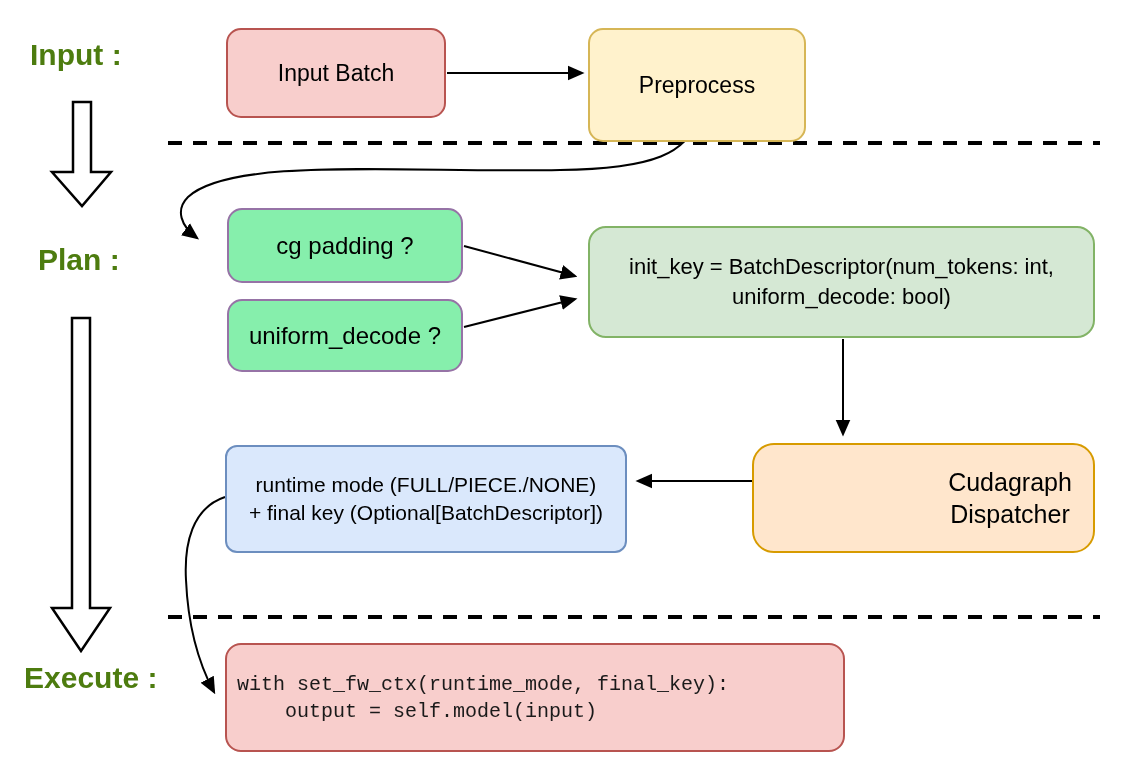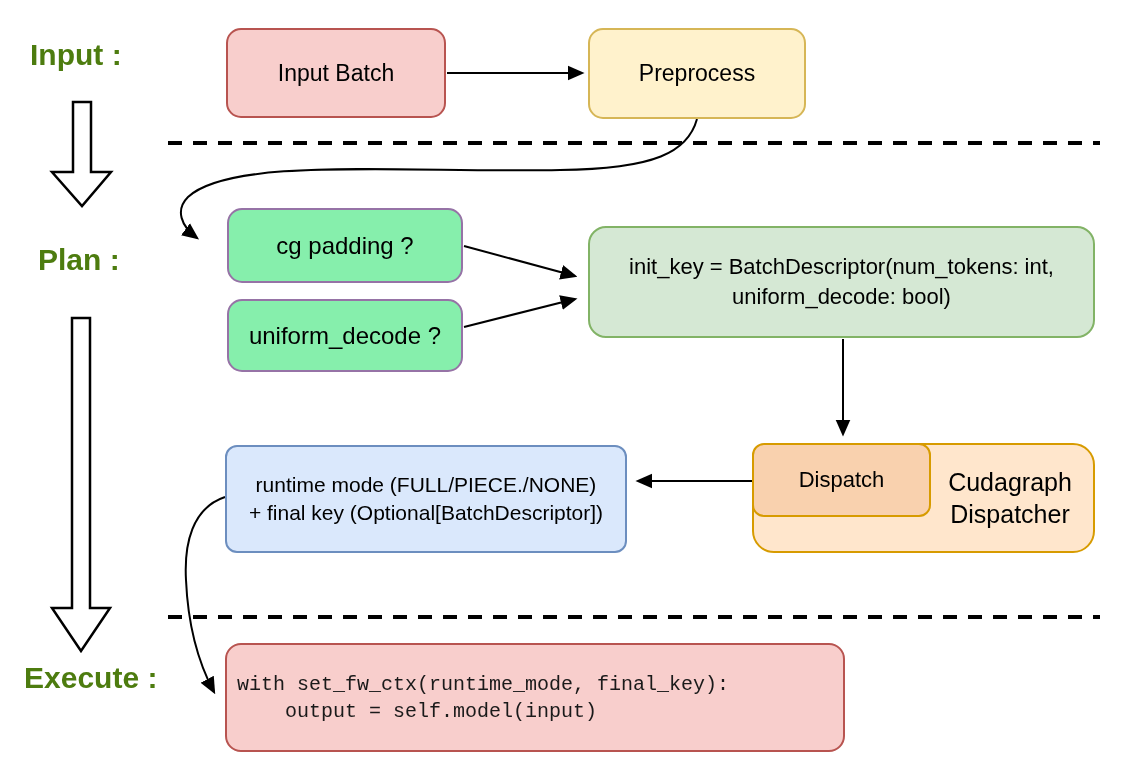--- a/index.html
+++ b/index.html
@@ -30,21 +30,21 @@
   .node span{display:block;}
   .n-red   {background:#f8cecc;border-color:#b85450;}
   .n-yellow{background:#fff2cc;border-color:#d6b656;}
   .n-purple{background:#86efac;border-color:#9673a6;}
   .n-green {background:#d5e8d4;border-color:#82b366;}
   .n-blue  {background:#dae8fc;border-color:#6c8ebf;}
   .n-orange-outer{background:#ffe6cc;border-color:#d79b00;}
   .n-orange-inner{background:#f9d1ae;border-color:#d79b00;}
 
   #input-batch   {left:226px;top:28px; width:220px;height:90px; font-size:23px;}
-  #preprocess    {left:588px;top:28px; width:218px;height:91px; font-size:23px;}
+  #preprocess    {left:588px;top:28px; width:218px;height:114px; font-size:23px;}
   #cg-padding    {left:227px;top:208px;width:236px;height:75px; font-size:24px;}
   #uniform-decode{left:227px;top:299px;width:236px;height:73px; font-size:24px;}
   #init-key      {left:588px;top:226px;width:507px;height:112px;font-size:22px;line-height:30px;border-radius:18px;text-align:center;}
   #runtime-mode  {left:225px;top:445px;width:402px;height:108px;font-size:21px;line-height:28px;border-radius:12px;}
   #cudagraph-dispatcher{left:752px;top:443px;width:343px;height:110px;border-radius:22px;
     flex-direction:row;justify-content:flex-end;}
   #cudagraph-dispatcher .outer-label{
     width:162px;margin-right:2px;font-size:25px;line-height:32px;text-align:center;}
   #dispatch      {left:752px;top:443px;width:179px;height:74px; font-size:22px;border-radius:12px;z-index:3;}
   #execute-code  {left:225px;top:643px;width:620px;height:109px;
@@ -114,22 +114,19 @@
     <span>+ final key (Optional[BatchDescriptor])</span>
   </div>
 
   <div class="node n-orange-outer" id="cudagraph-dispatcher">
     <div class="outer-label">
       <span>Cudagraph</span>
       <span>Dispatcher</span>
     </div>
   </div>
 
-  <div class="node n-orange-inner" id="dispatch">
-    <span>Dispatch</span>
-  </div>
 
   <div class="node n-red" id="execute-code">
     <span>with set_fw_ctx(runtime_mode, final_key):</span>
     <span>    output = self.model(input)</span>
   </div>
 
 </div>
 
 </body></html>

